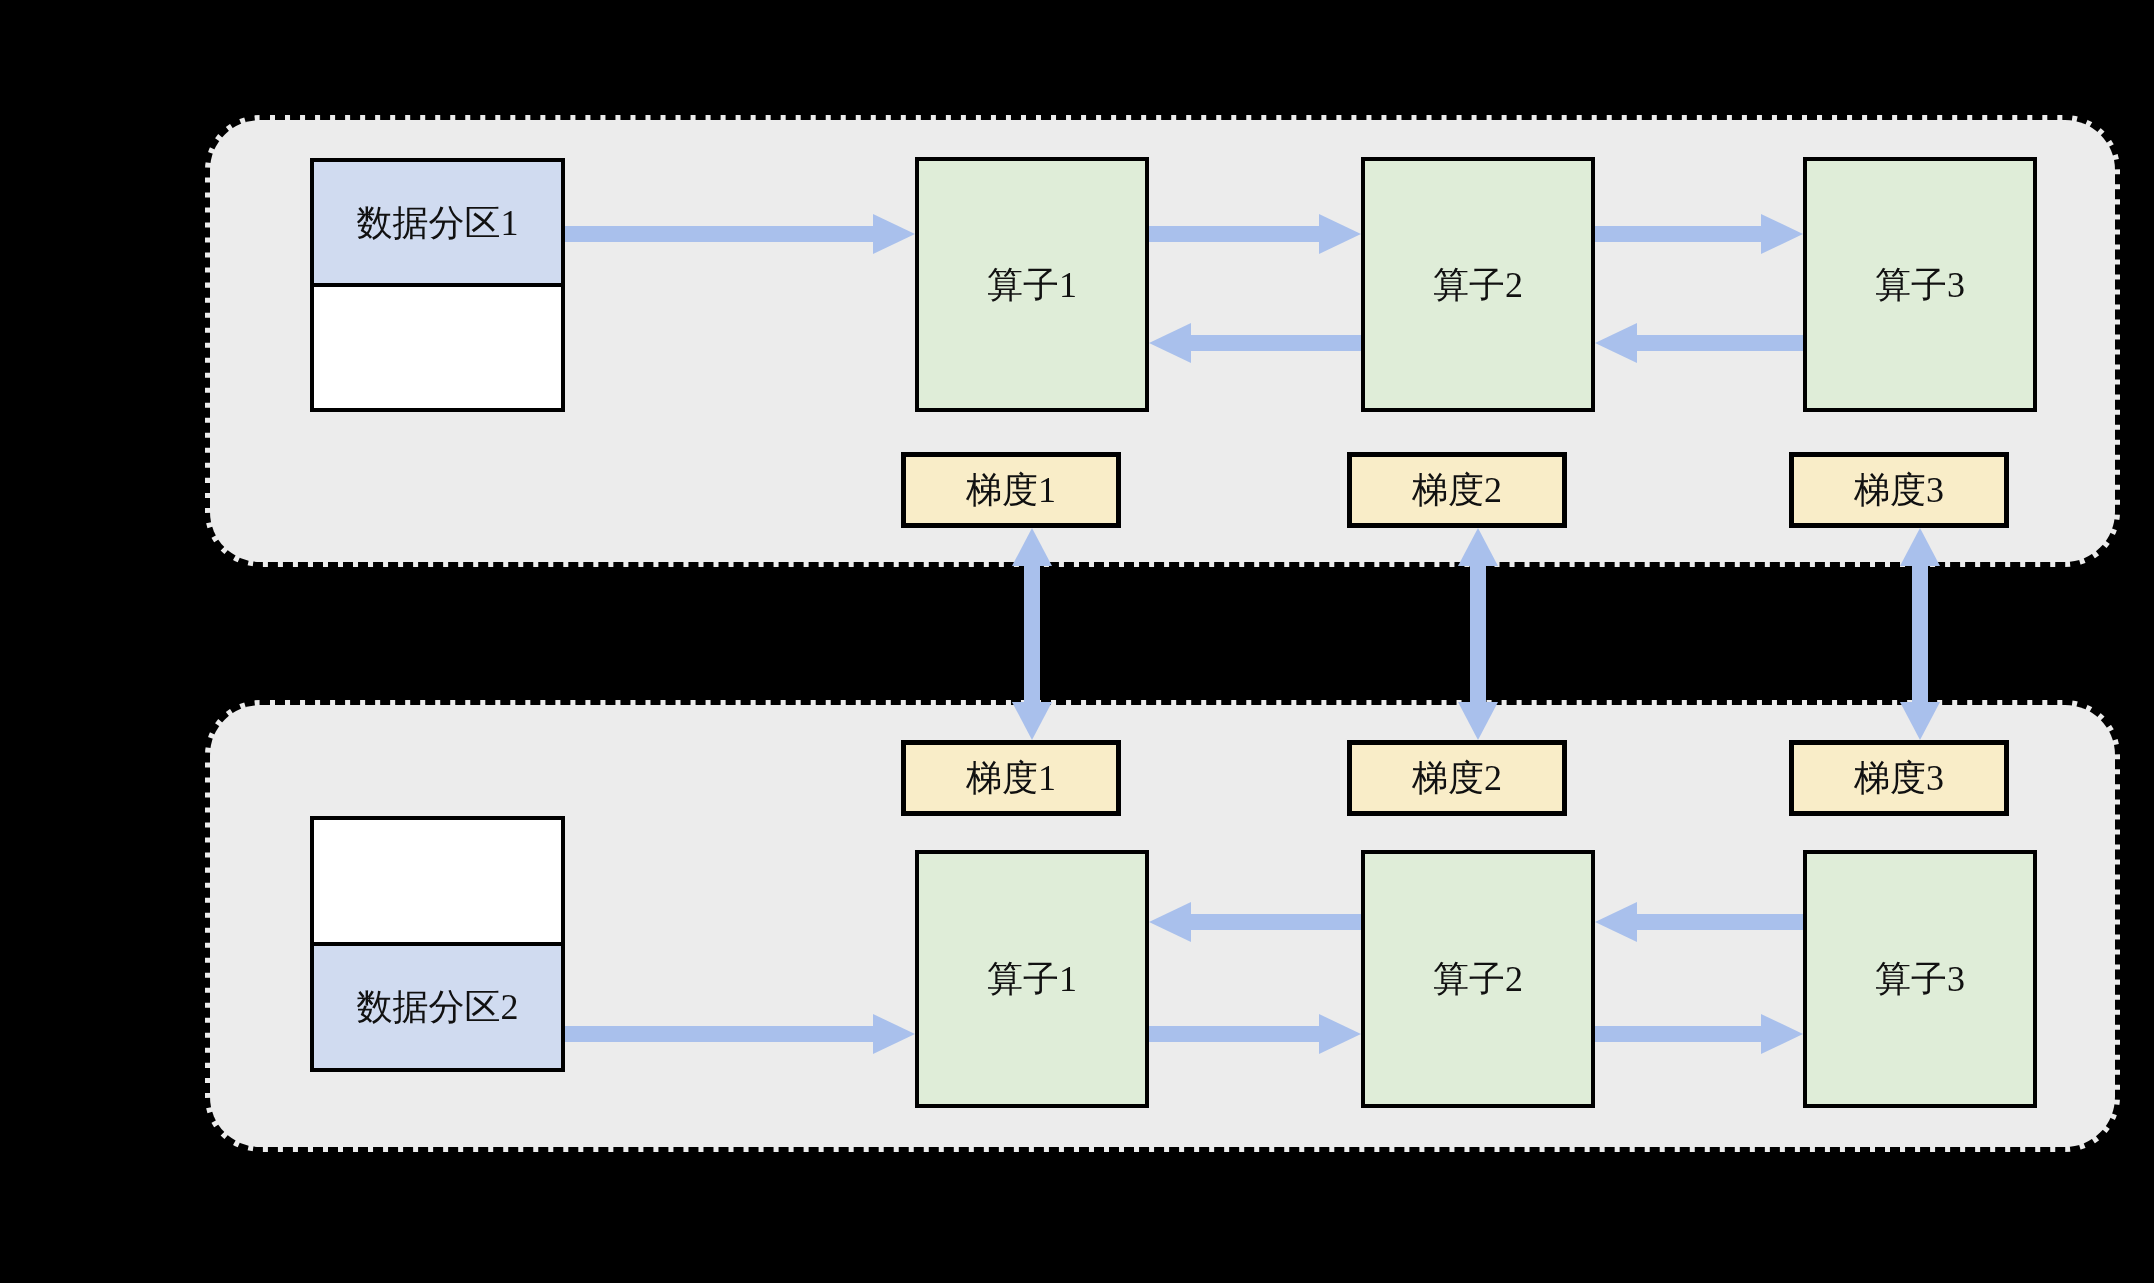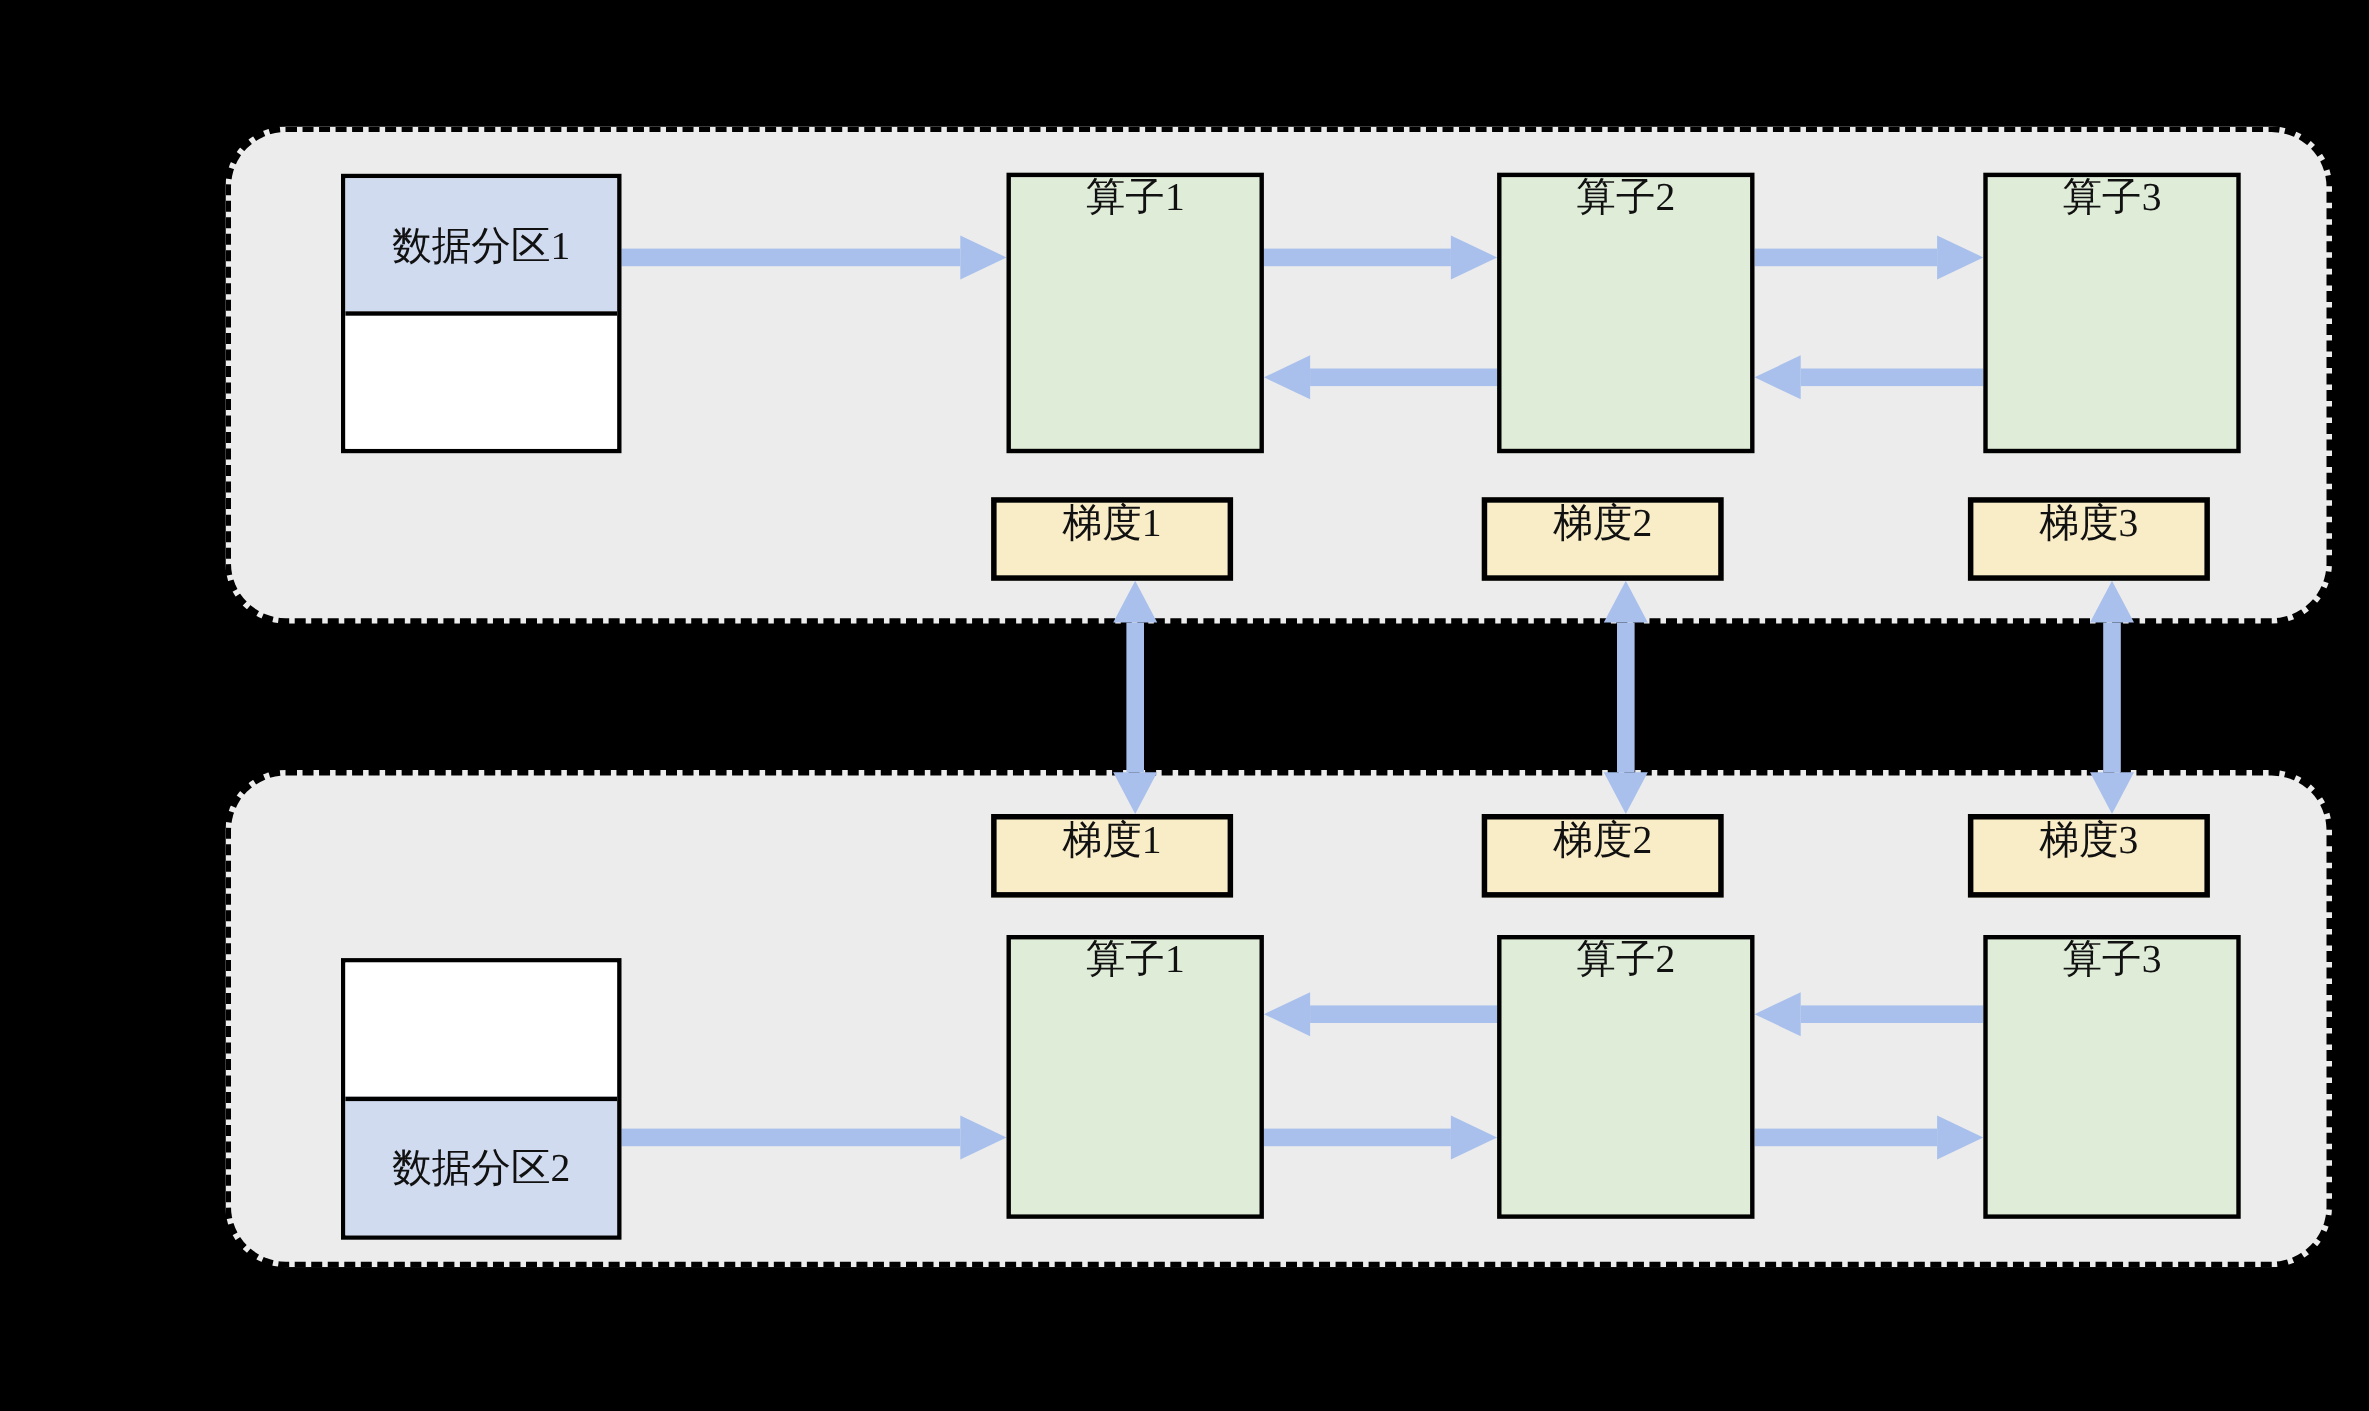--- a/index.html
+++ b/index.html
@@ -23,21 +23,21 @@
   }
   .cluster{
     position:absolute;left:205px;width:1915px;height:452px;
     background:var(--container-fill);
     border:5px dashed var(--container-border);
     border-radius:55px;box-sizing:border-box;z-index:1;
   }
   .box{
     position:absolute;box-sizing:border-box;z-index:3;
     border:4px solid var(--box-border);
-    display:flex;justify-content:center;
+    display:flex;align-items:center;justify-content:center;
     font-size:36px;line-height:1;white-space:nowrap;
   }
   .op{background:var(--operator-fill);width:234px;height:255px;}
   .grad{background:var(--gradient-fill);border-width:5px;width:220px;height:76px;}
   .partition{flex-direction:column;padding:0;width:255px;align-items:stretch;}
   .partition .half{flex:1;display:flex;align-items:center;justify-content:center;}
   .partition .half.filled{background:var(--partition-fill);}
   .partition .half.empty{background:var(--empty-cell-fill);}
   .partition .half + .half{border-top:4px solid var(--box-border);}
   
@@ -115,21 +115,21 @@
   <div class="box grad" style="left:901px;top:740px;">
     <span>梯度1</span>
   </div>
   <div class="box grad" style="left:1347px;top:740px;">
     <span>梯度2</span>
   </div>
   <div class="box grad" style="left:1789px;top:740px;">
     <span>梯度3</span>
   </div>
 
-  <div class="box partition" style="left:310px;top:871px;height:256px;">
+  <div class="box partition" style="left:310px;top:816px;height:256px;">
     <div class="half empty"></div>
     <div class="half filled">
       <span>数据分区2</span>
     </div>
   </div>
 
   <div class="box op" style="left:915px;top:850px;height:258px;">
     <span>算子1</span>
   </div>
   <div class="box op" style="left:1361px;top:850px;height:258px;">

